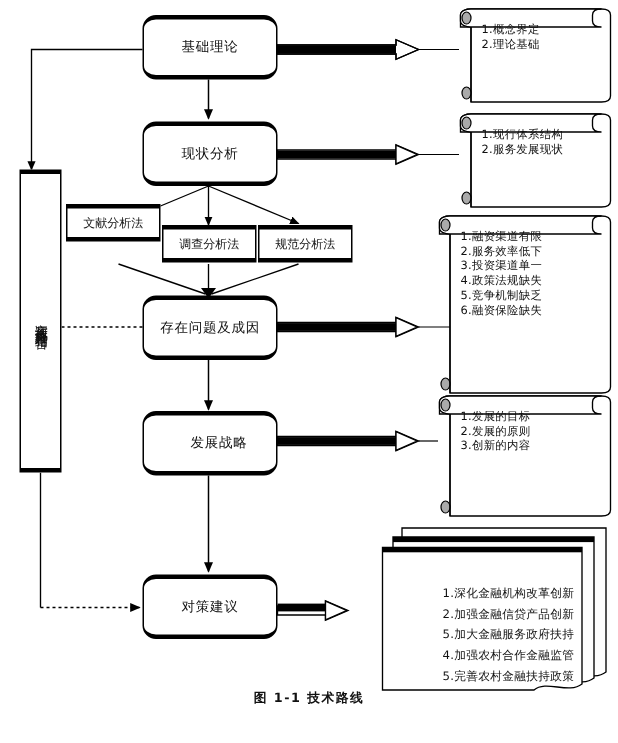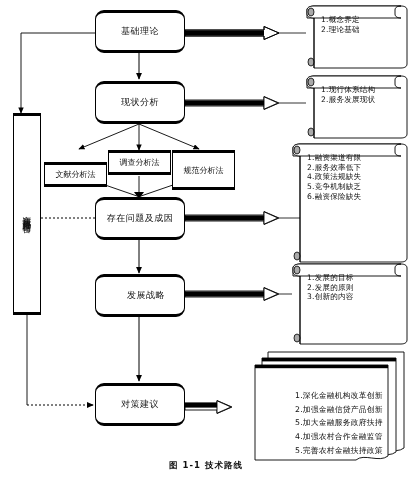--- a/index.html
+++ b/index.html
@@ -253,42 +253,42 @@
   </div>
 
   <div class="proc" style="left:95px; top:274px; width:90px; height:43px;padding-left:12px;">
     <span>发展战略</span>
   </div>
 
   <div class="proc" style="left:95px; top:383px; width:90px; height:43px;">
     <span>对策建议</span>
   </div>
 
-  <div class="method" style="left:44px; top:162px; width:63px; height:25px;justify-content:center;">
+  <div class="method" style="left:44px; top:136px; width:63px; height:25px;justify-content:center;">
     <span>文献分析法</span>
   </div>
 
   <div class="method" style="left:108px; top:150px; width:63px; height:25px;">
     <span>调查分析法</span>
   </div>
 
-  <div class="method" style="left:172px; top:150px; width:63px; height:40px;">
+  <div class="method" style="left:172px; top:150px; width:63px; height:25px;">
     <span>规范分析法</span>
   </div>
 
   <div class="scroll" style="left:307px; top:6px; width:100px; height:62px;">
     <div class="txt"><div>1.概念界定</div><div>2.理论基础</div></div>
   </div>
 
   <div class="scroll" style="left:307px; top:76px; width:100px; height:62px;">
     <div class="txt"><div>1.现行体系结构</div><div>2.服务发展现状</div></div>
   </div>
 
   <div class="scroll" style="left:293px; top:144px; width:114px; height:118px;">
-    <div class="txt"><div>1.融资渠道有限</div><div>2.服务效率低下</div><div>4.政策法规缺失</div><div>5.竞争机制缺乏</div><div>6.融资保险缺失</div></div>
+    <div class="txt"><div>1.融资渠道有限</div><div>2.服务效率低下</div><div>3.投资渠道单一</div><div>4.政策法规缺失</div><div>5.竞争机制缺乏</div><div>6.融资保险缺失</div></div>
   </div>
 
   <div class="scroll" style="left:293px; top:264px; width:114px; height:80px;">
     <div class="txt"><div>1.发展的目标</div><div>2.发展的原则</div><div>3.创新的内容</div></div>
   </div>
 
   <div class="docstack" style="left:255px; top:365px; width:133px; height:95px;margin-left:24px;">
     <div class="txt">
         <div>1.深化金融机构改革创新</div>
         <div>2.加强金融信贷产品创新</div>

